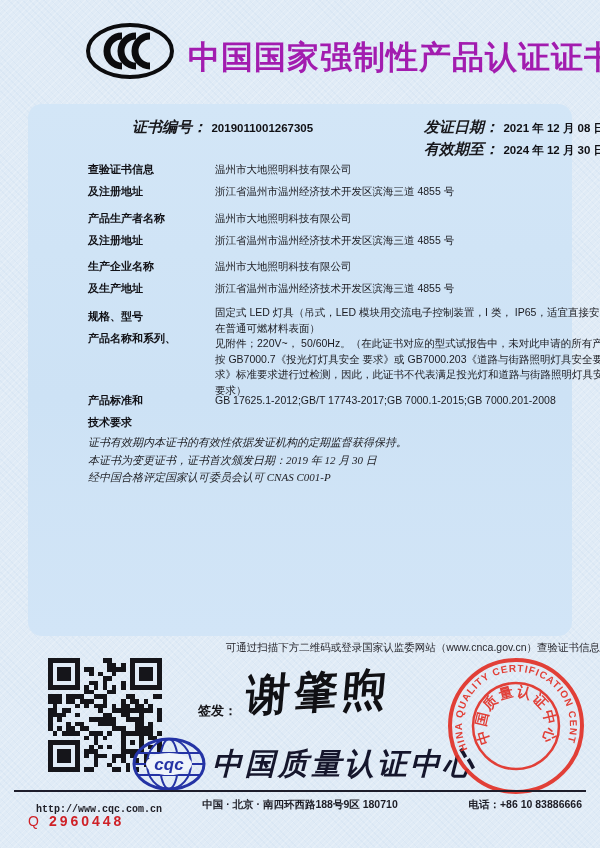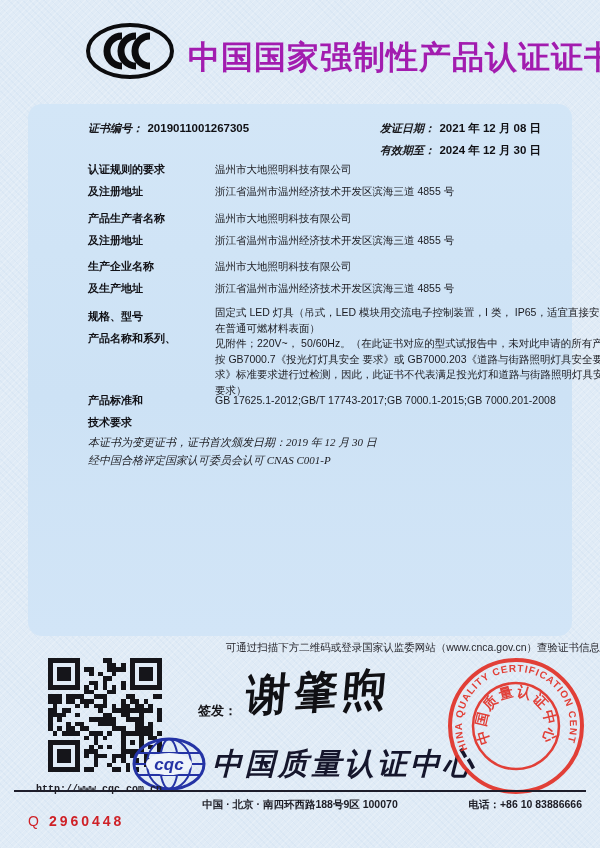--- a/index.html
+++ b/index.html
@@ -20,21 +20,21 @@
   .title {
     position:absolute; left:188px; top:36px; width:390px;
     font-size:32px; font-weight:bold; color:#a21caf; letter-spacing:1px; white-space:nowrap;
   }
   
   .panel {
     position:absolute; left:28px; top:104px; width:544px; height:532px;
     background:linear-gradient(180deg,#d3e6f7 0%, #cde2f5 55%, #d2e5f7 100%);
     border-radius:14px;
   }
-  .meta-label { font-family:Liberation Serif, serif; font-style:italic; font-weight:bold; color:#18181c; font-size:11px; }
+  .meta-label { font-family:Liberation Serif, serif; font-style:italic; font-weight:bold; color:#18181c; font-size:15px;margin-left:44px; }
   .meta-value { font-weight:bold; color:#101014; font-size:11.5px; }
   .meta-left  { position:absolute; left:60px; top:14px; white-space:nowrap; }
   .meta-right1{ position:absolute; left:352px; top:14px; white-space:nowrap;text-align:center; }
   .meta-right2{ position:absolute; left:352px; top:36px; white-space:nowrap; }
   .field { position:absolute; left:60px; width:470px; }
   .f1 { top:54px; }  .f2 { top:103px; }  .f3 { top:151px; }  .f4 { top:201px; }  .f5 { top:285px; }
   .field .lbl { position:absolute; left:0; top:0; width:108px; font-size:11px; font-weight:bold; color:#111116; line-height:22px; }
   .field .val { position:absolute; left:127px; top:0; width:400px; font-size:10.5px; color:#1b1b20; line-height:22px; }
   .field .val.para div { line-height:15.5px; }
   .field .val.para div:first-child { margin-bottom:0; }
@@ -49,21 +49,21 @@
   .sign-label { position:absolute; left:198px; top:702px; font-size:13px; font-weight:bold; color:#141418; }
   .sign-name { position:absolute; left:246px; top:662px; width:180px;
     font-family:"DejaVu Serif", serif; font-size:44px; font-weight:bold; color:#101014;
     transform:rotate(-3deg) skewX(-8deg); letter-spacing:4px; white-space:nowrap; }
   .cqc-row { position:absolute; left:130px; top:735px; height:58px; display:flex; align-items:center;font-style:italic; }
   .cqc-globe { width:78px; height:56px; }
   .issuer-name { font-size:30px; color:#15162c; font-weight:600; letter-spacing:3px; margin-left:4px; white-space:nowrap; }
   .stamp { position:absolute; left:445px; top:655px; width:142px; height:142px; opacity:.92; }
   
   .footer-line { position:absolute; left:14px; top:790px; width:572px; height:2px; background:#1d1d2b; }
-  .website { position:absolute; left:20px; top:784px; font-family:"Liberation Mono", monospace; font-size:10px; font-weight:bold; color:#202028;padding-left:16px; }
+  .website { position:absolute; left:20px; top:804px; font-family:"Liberation Mono", monospace; font-size:10px; font-weight:bold; color:#202028;padding-left:16px; }
   .address { position:absolute; left:150px; top:798px; width:300px; text-align:center; font-size:10.5px; color:#1c1c24; font-weight:bold; white-space:nowrap; }
   .phone   { position:absolute; right:18px; top:798px; font-size:10.5px; color:#1c1c24; font-weight:bold; white-space:nowrap; }
   .serial  { position:absolute; left:28px; top:812px; color:#cf2127; white-space:nowrap; }
   .serial .q { font-size:14px; margin-right:10px; }
   .serial .num { font-size:14px; letter-spacing:3px; font-weight:700; }
 </style>
 </head>
 <body>
 
 <div class="page">
@@ -88,21 +88,21 @@
       <span class="meta-label">发证日期：</span>
       <span class="meta-value">2021 年 12 月 08 日</span>
     </div>
     <div class="meta-right2">
       <span class="meta-label">有效期至：</span>
       <span class="meta-value">2024 年 12 月 30 日</span>
     </div>
 
     <div class="field f1">
       <div class="lbl">
-        <div>认证规则的要求</div>
+        <div>查验证书信息</div>
         <div>及注册地址</div>
       </div>
       <div class="val">
         <div>温州市大地照明科技有限公司</div>
         <div>浙江省温州市温州经济技术开发区滨海三道 4855 号</div>
       </div>
     </div>
 
     <div class="field f2">
       <div class="lbl">
@@ -142,20 +142,21 @@
         <div>产品标准和</div>
         <div>技术要求</div>
       </div>
       <div class="val">
         <div>GB 17625.1-2012;GB/T 17743-2017;GB 7000.1-2015;GB 7000.201-2008</div>
         <div></div>
       </div>
     </div>
 
     <div class="notes">
+      <div>证书有效期内本证书的有效性依据发证机构的定期监督获得保持。</div>
       <div>本证书为变更证书，证书首次颁发日期：2019 年 12 月 30 日</div>
       <div>经中国合格评定国家认可委员会认可 CNAS C001-P</div>
     </div>
   </div>
 
   <div class="verify-note">可通过扫描下方二维码或登录国家认监委网站（www.cnca.gov.cn）查验证书信息</div>
 
   <div class="qr">
     <svg viewBox="0 0 25 25" shape-rendering="crispEdges">
         <rect x="12" y="0" width="1" height="1" fill="#15151a"></rect>
@@ -406,19 +407,19 @@
     <text font-family="Liberation Sans, sans-serif" font-size="10" font-weight="bold" fill="#e23127" letter-spacing="1">
       <textPath href="#ringPath" startOffset="50%" text-anchor="middle">CHINA  QUALITY  CERTIFICATION  CENTRE</textPath>
     </text>
     <text font-family="Liberation Sans, sans-serif" font-size="14" font-weight="bold" fill="#e23127" letter-spacing="2">
       <textPath href="#innerPath" startOffset="50%" text-anchor="middle">中国质量认证中心</textPath>
     </text>
   </svg>
 
   <div class="footer-line"></div>
   <div class="website">http://www.cqc.com.cn</div>
-  <div class="address">中国 · 北京 · 南四环西路188号9区    100070</div>
+  <div class="address">中国 · 北京 · 南四环西路188号9区    180710</div>
   <div class="phone">电话：+86 10 83886666</div>
   <div class="serial">
     <span class="q">Q</span><span class="num">2960448</span>
   </div>
 
 </div>
 
 </body></html>

